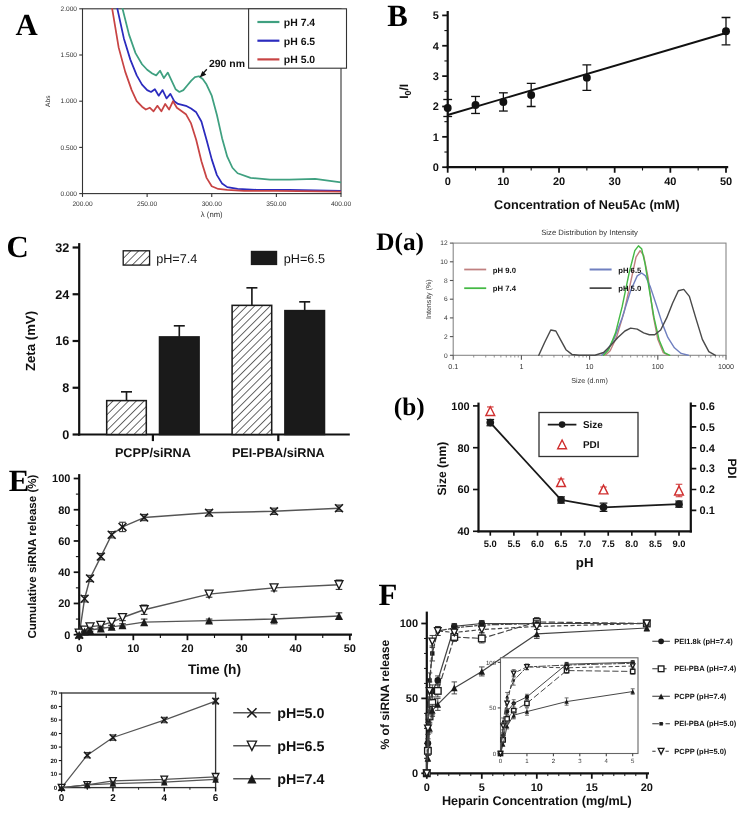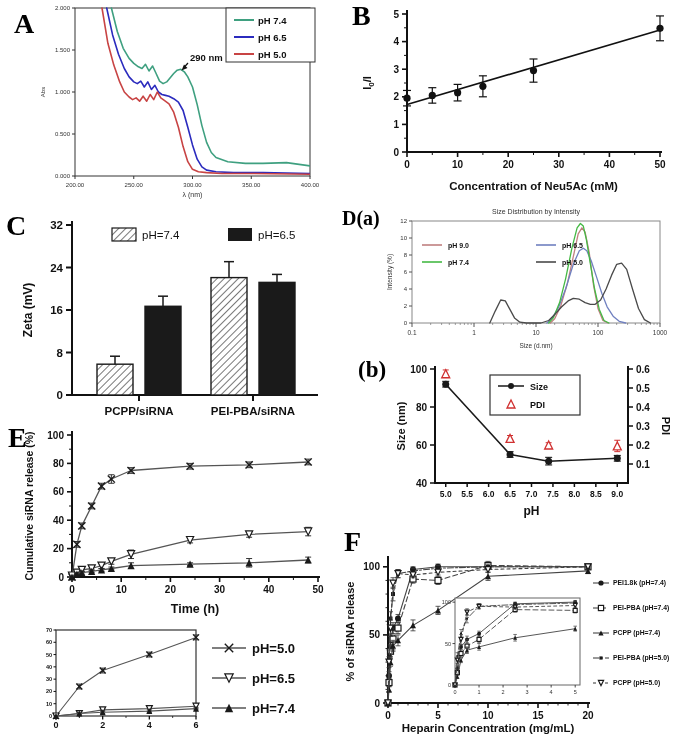--- a/index.html
+++ b/index.html
@@ -10,21 +10,21 @@
   .plabel.small{font-size:23px;}
   svg.panel{position:absolute;overflow:visible;}
 </style>
 </head>
 <body>
 
 <div id="fig">
   <div class="plabel" style="left:14px;top:10px">A</div>
   <div class="plabel" style="left:352px;top:2px">B</div>
   <div class="plabel" style="left:6px;top:212px">C</div>
-  <div class="plabel" style="left:342px;top:208px;font-size:20px">D(a)</div>
+  <div class="plabel" style="left:342px;top:208px;font-size:23px">D(a)</div>
   <div class="plabel small" style="left:358px;top:358px">(b)</div>
   <div class="plabel" style="left:8px;top:424px">E</div>
   <div class="plabel" style="left:344px;top:528px">F</div>
 
   <svg id="svgA" class="panel" style="left:0;top:0" width="340" height="205">
       <rect x="75" y="8" width="235" height="168" fill="#fff" stroke="#333" stroke-width="1"></rect>
       <line x1="75" y1="176" x2="75" y2="179" stroke="#333" stroke-width="1"></line>
       <text x="75" y="187" font-size="6" text-anchor="middle" fill="#333" font-family="&quot;Liberation Sans&quot;,&quot;DejaVu Sans&quot;,sans-serif">200.00</text>
       <line x1="133.75" y1="176" x2="133.75" y2="179" stroke="#333" stroke-width="1"></line>
       <text x="133.75" y="187" font-size="6" text-anchor="middle" fill="#333" font-family="&quot;Liberation Sans&quot;,&quot;DejaVu Sans&quot;,sans-serif">250.00</text>

